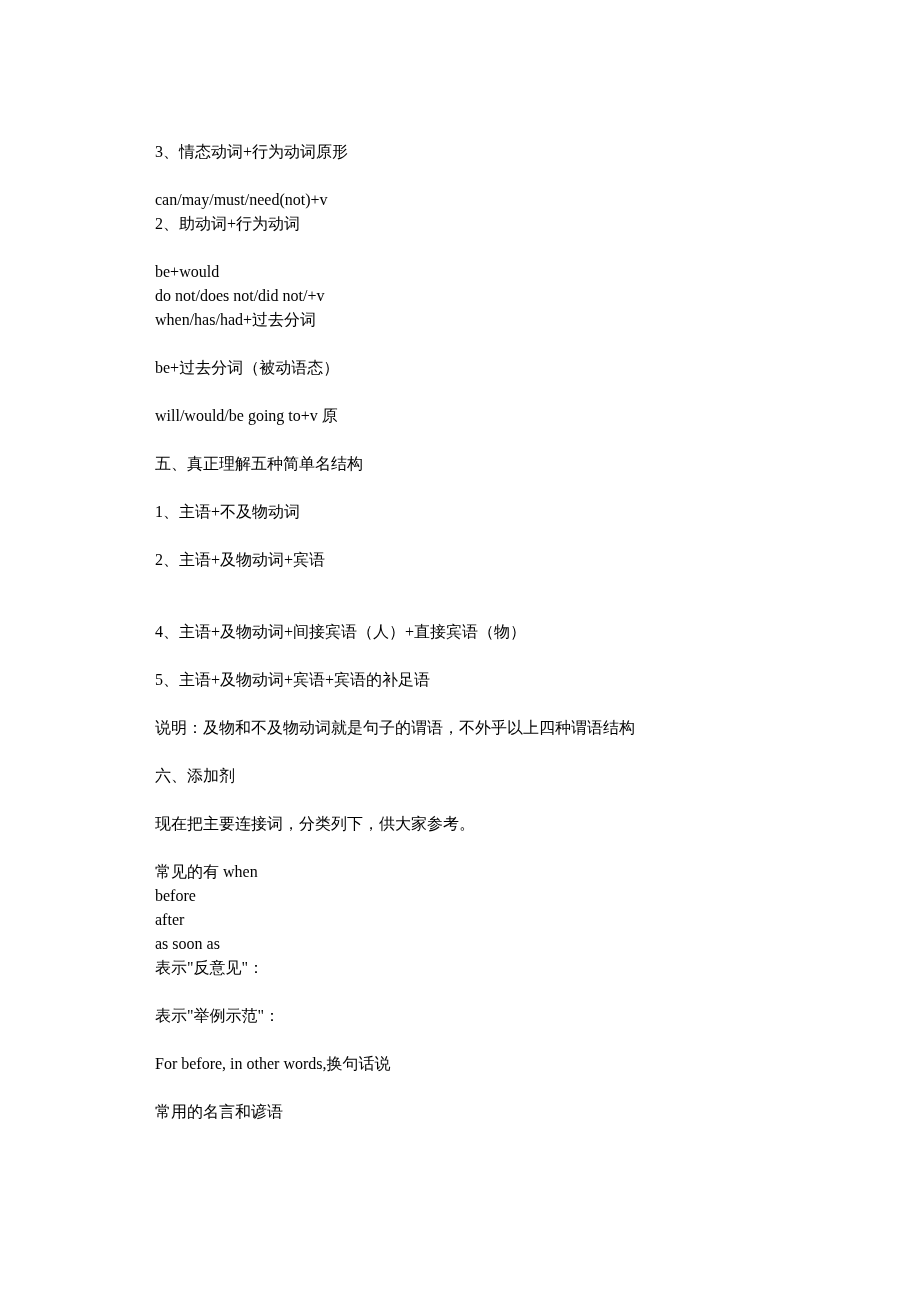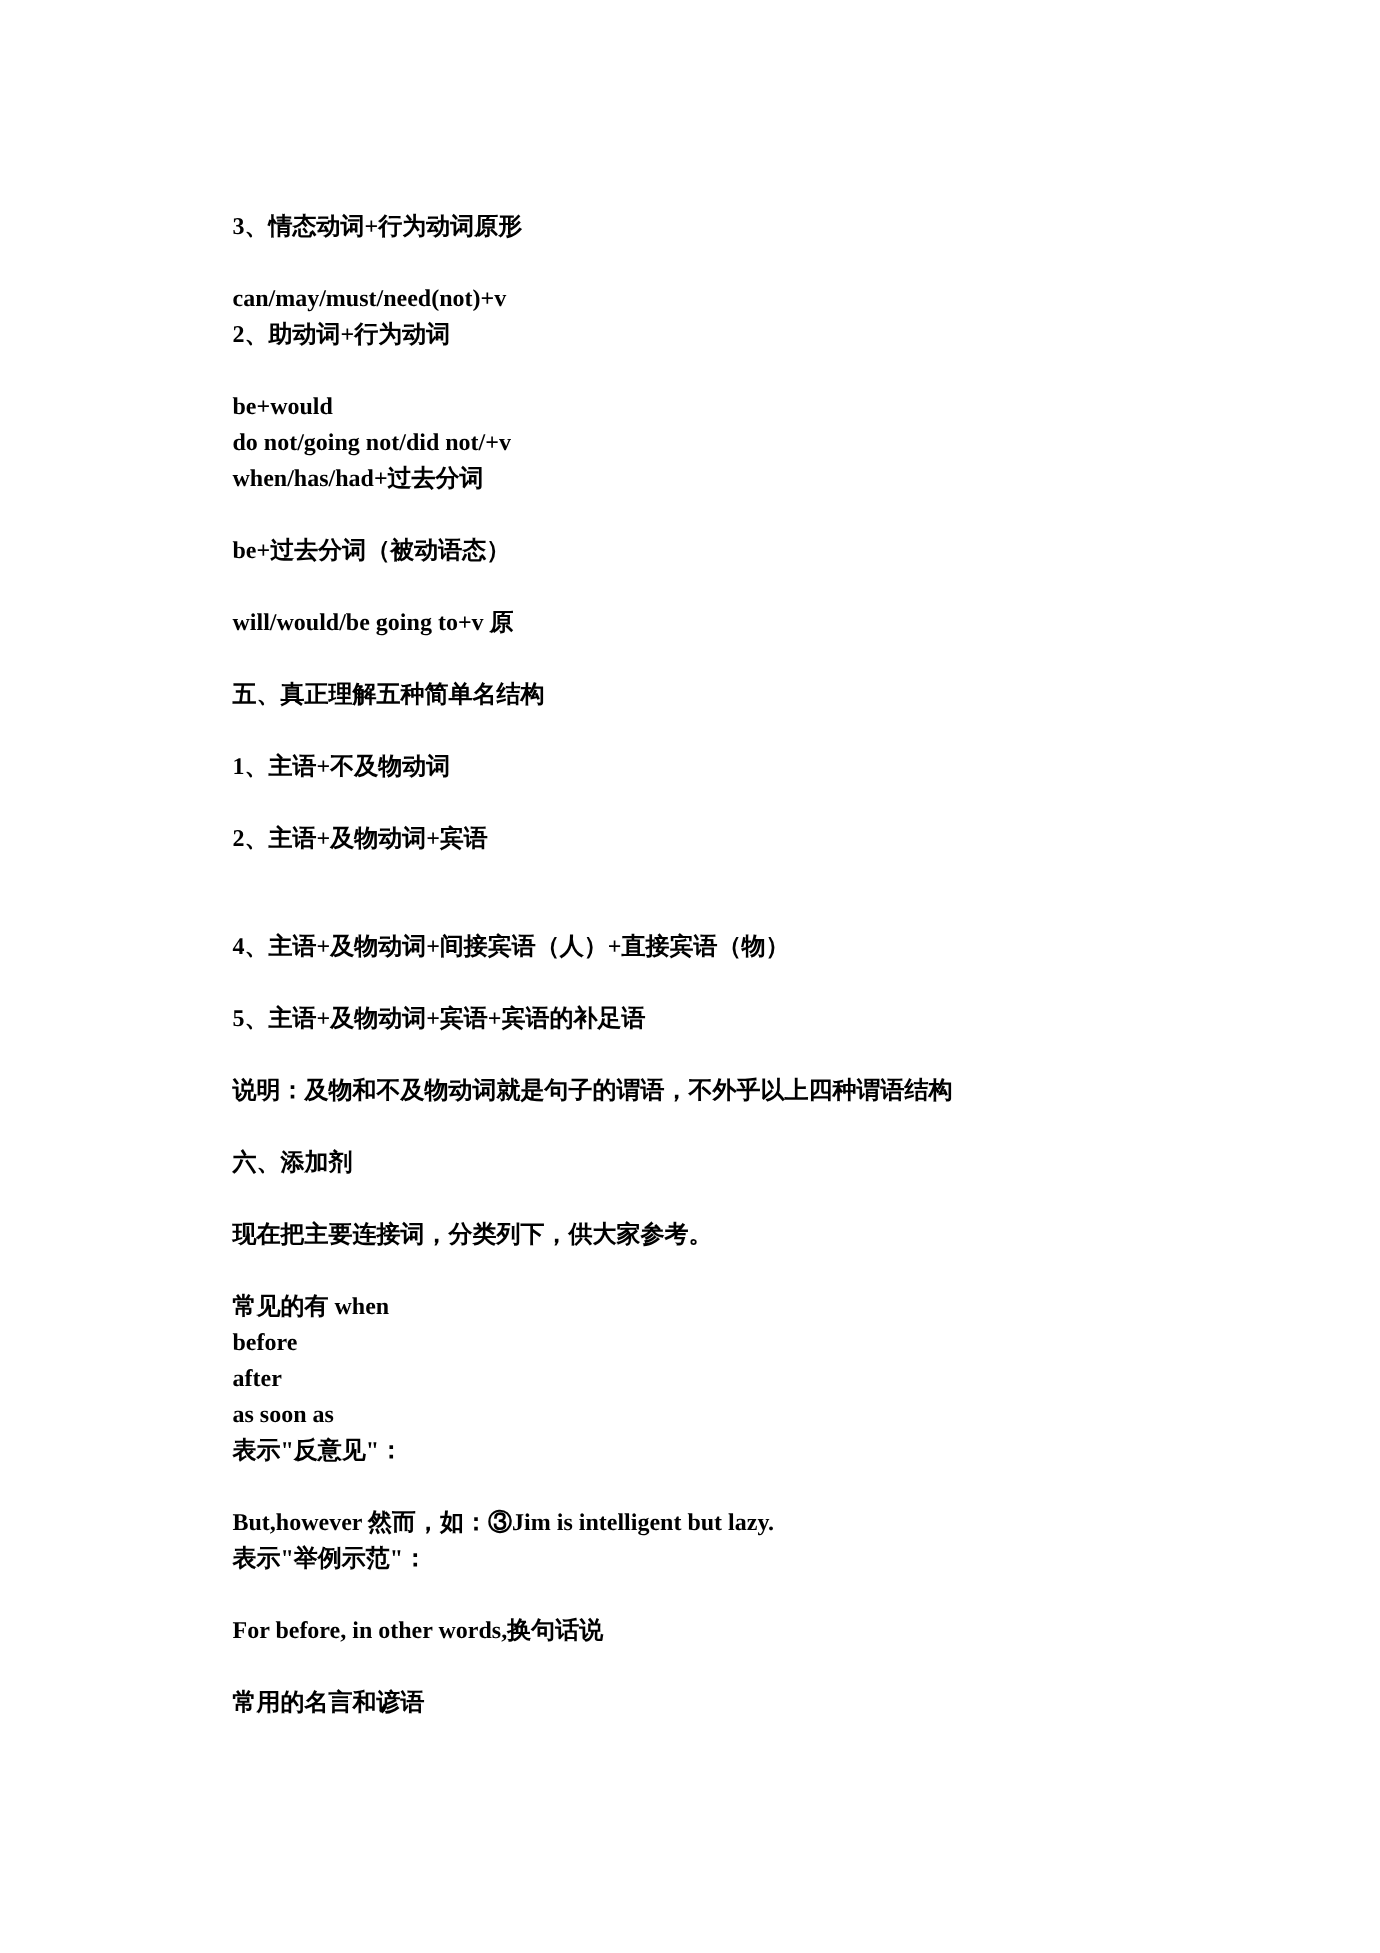--- a/index.html
+++ b/index.html
@@ -12,37 +12,36 @@
   .page {
     padding: 140px 155px 100px 155px;
     width: 610px;
   }
   .line {
     font-size: 16px;
     line-height: 1.5;
     color: #000000;
     margin: 0;
     white-space: pre-wrap;
-    font-weight: bold;
   }
   .spacer {
     height: 24px;
   }
 </style>
 </head>
 <body>
 
 <div class="page" id="content-root">
     <p class="line">3、情态动词+行为动词原形</p>
     <div class="spacer"></div>
     <p class="line">can/may/must/need(not)+v</p>
     <p class="line">2、助动词+行为动词</p>
     <div class="spacer"></div>
     <p class="line">be+would</p>
-    <p class="line">do not/going not/did not/+v</p>
+    <p class="line">do not/does not/did not/+v</p>
     <p class="line">when/has/had+过去分词</p>
     <div class="spacer"></div>
     <p class="line">be+过去分词（被动语态）</p>
     <div class="spacer"></div>
     <p class="line">will/would/be going to+v 原</p>
     <div class="spacer"></div>
     <p class="line">五、真正理解五种简单名结构</p>
     <div class="spacer"></div>
     <p class="line">1、主语+不及物动词</p>
     <div class="spacer"></div>
@@ -58,19 +57,18 @@
     <p class="line">六、添加剂</p>
     <div class="spacer"></div>
     <p class="line">现在把主要连接词，分类列下，供大家参考。</p>
     <div class="spacer"></div>
     <p class="line">常见的有 when</p>
     <p class="line">before</p>
     <p class="line">after</p>
     <p class="line">as soon as</p>
     <p class="line">表示"反意见"：</p>
     <div class="spacer"></div>
-    <p class="line">But,however 然而，如：③Jim is intelligent but lazy.</p>
     <p class="line">表示"举例示范"：</p>
     <div class="spacer"></div>
     <p class="line">For before, in other words,换句话说</p>
     <div class="spacer"></div>
     <p class="line">常用的名言和谚语</p>
   </div>
 
 </body></html>

